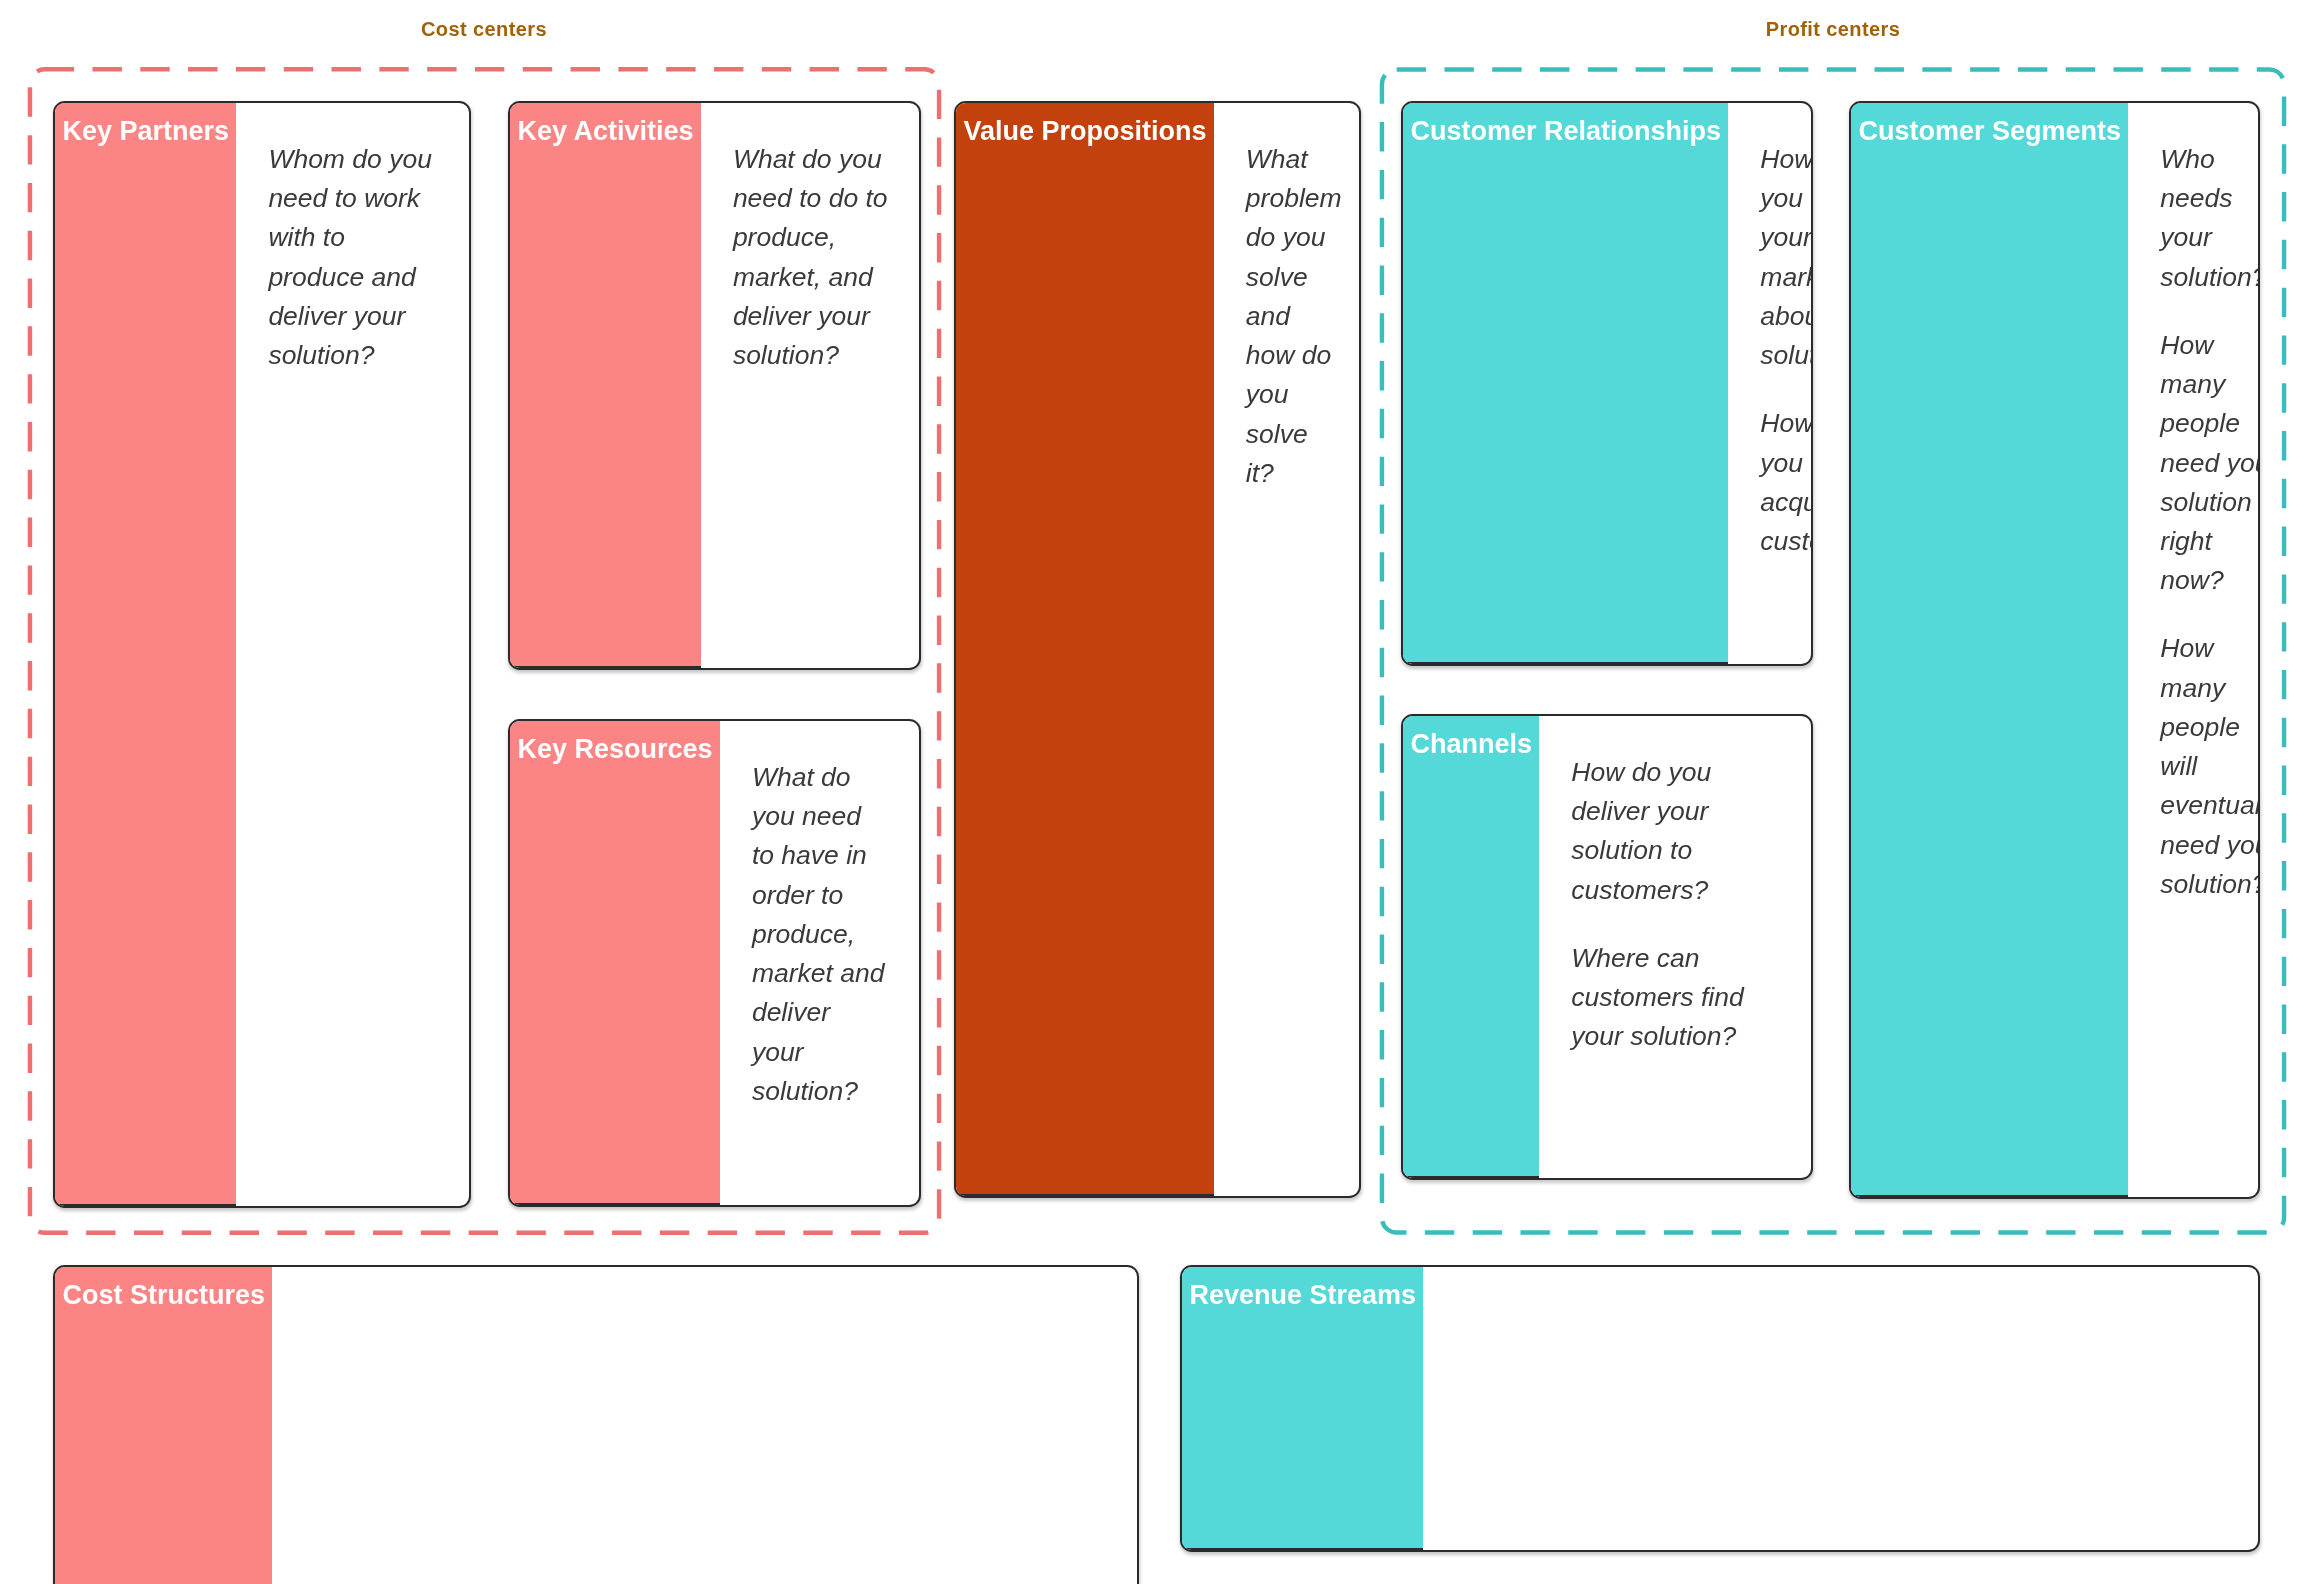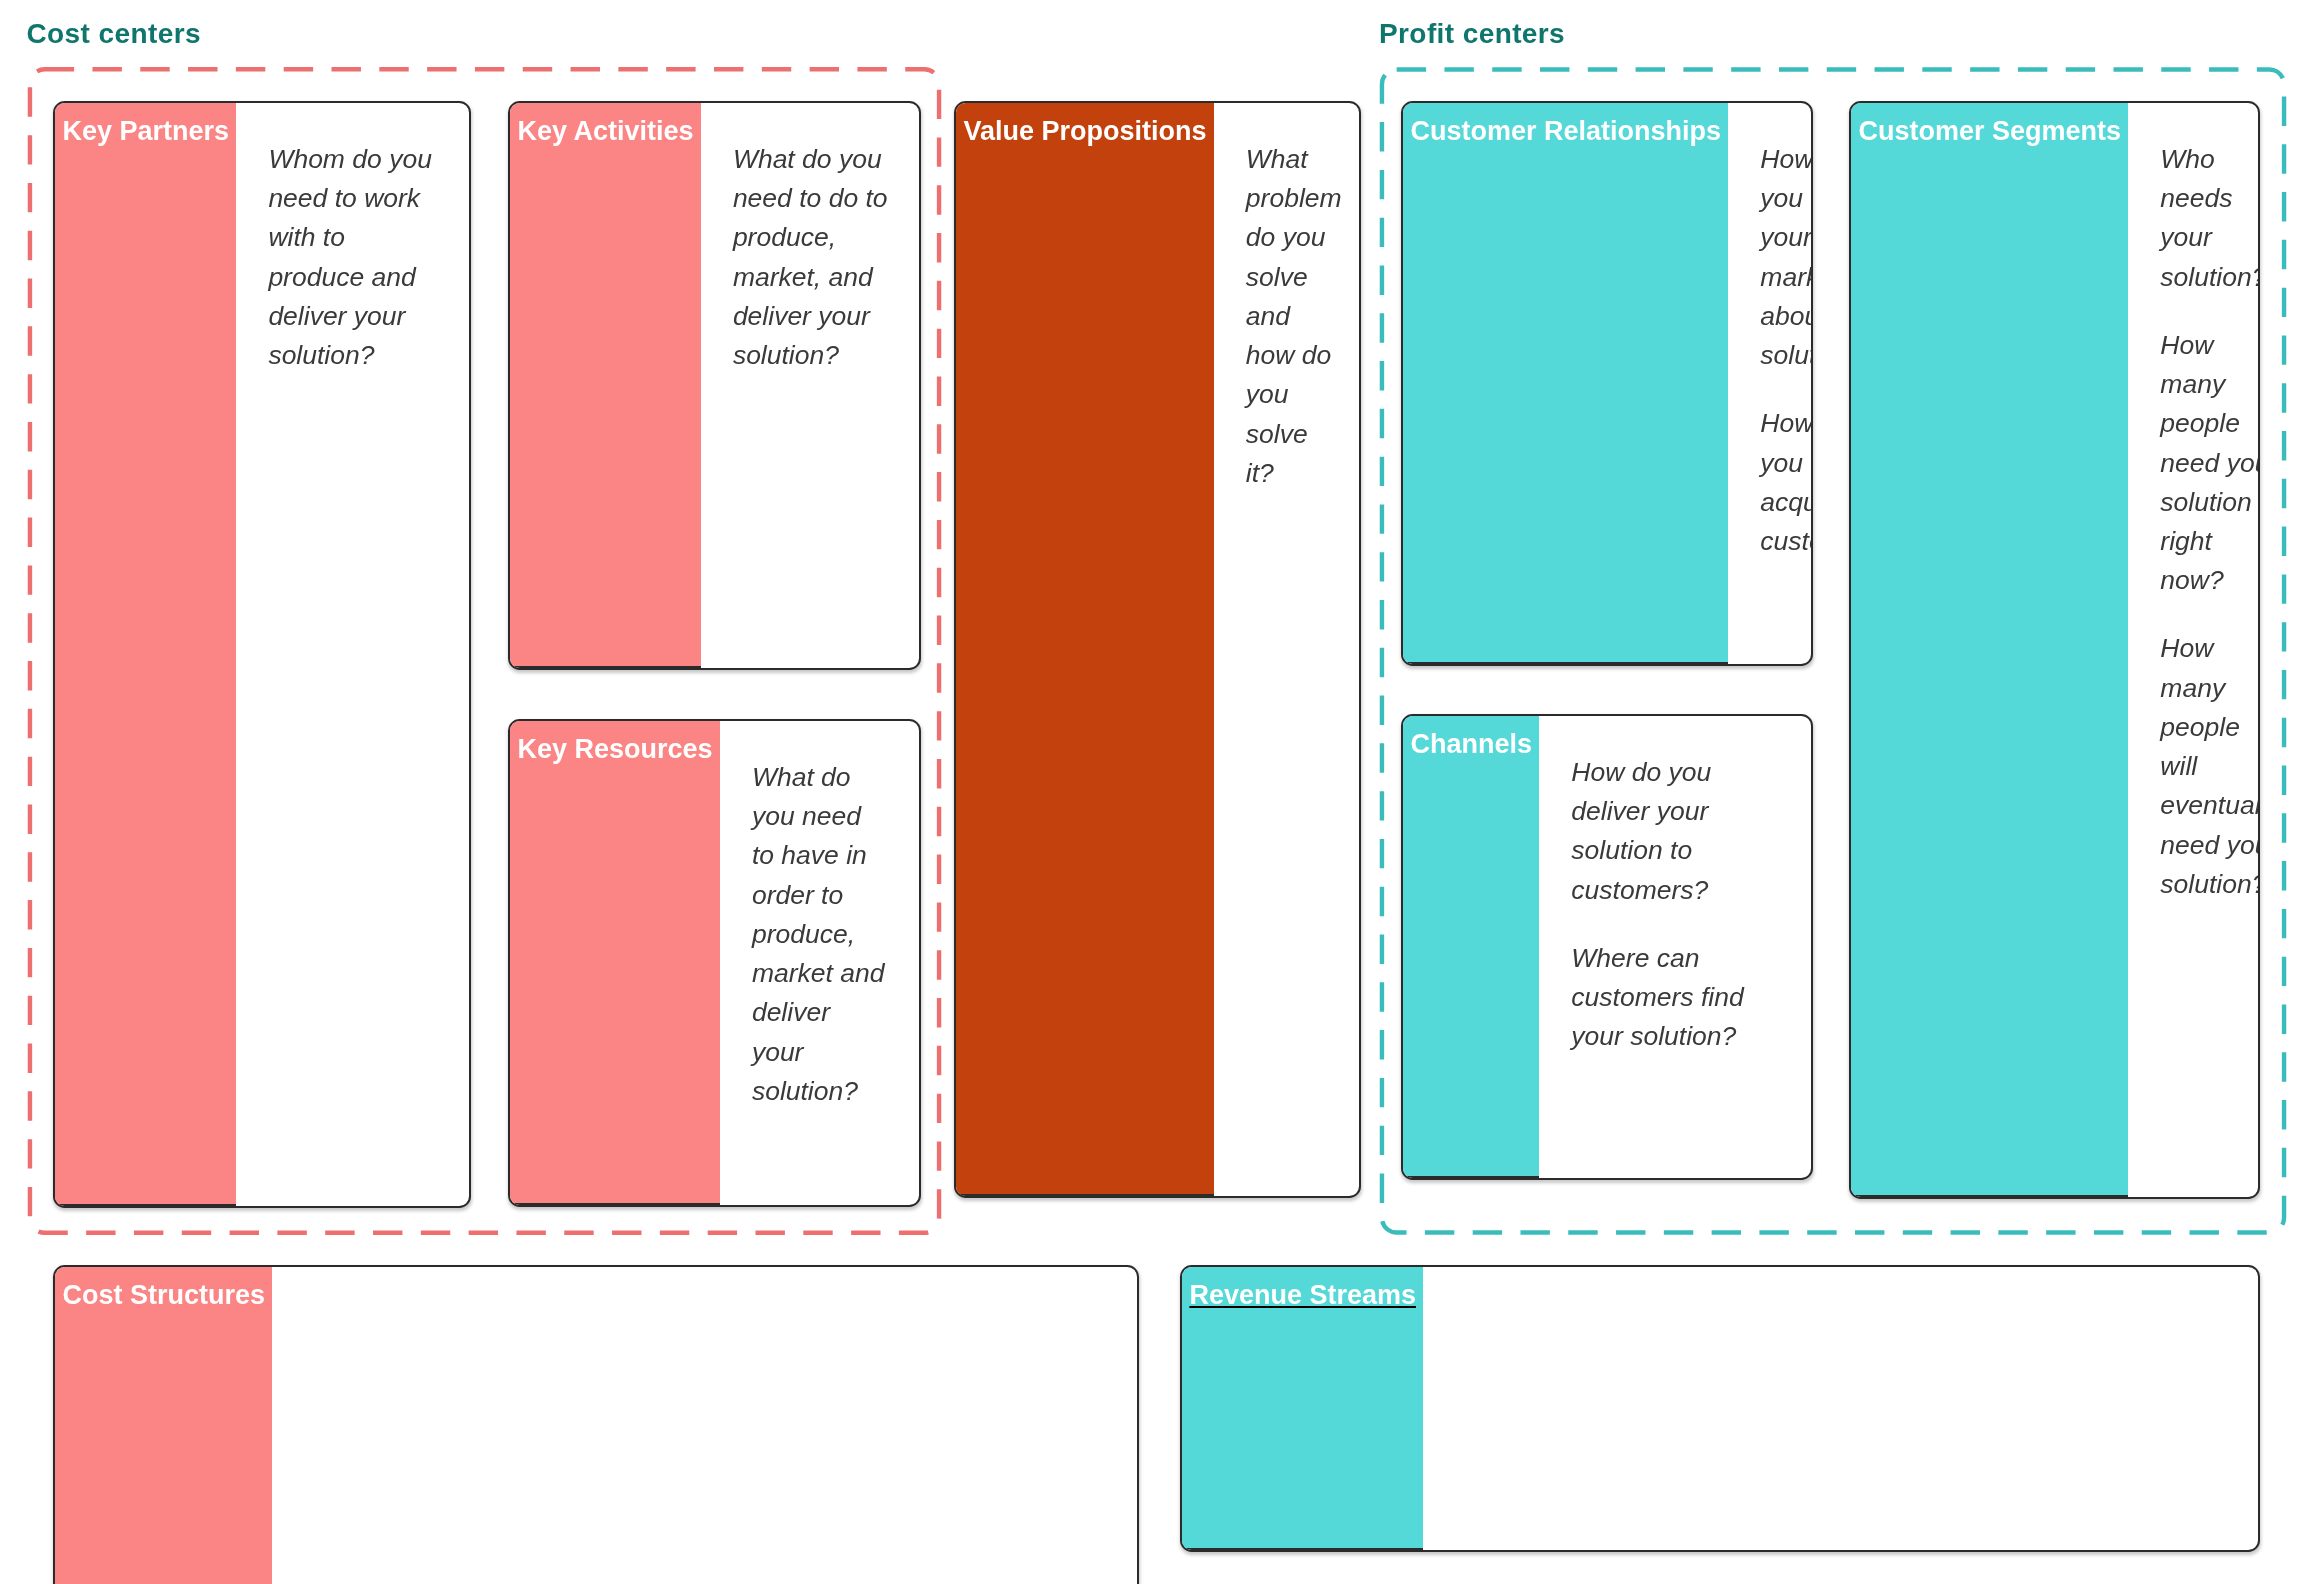--- a/index.html
+++ b/index.html
@@ -10,24 +10,24 @@
   body {
     width: 2319px;
     height: 1584px;
     position: relative;
     font-family: "Liberation Sans", sans-serif;
     overflow: hidden;
   }
   .group-label {
     position: absolute;
     top: 17.7px;
-    font-size: 28px;
+    font-size: 20px;
     font-weight: bold;
-    color: #0f766e;
-    text-align: left;
+    color: #a16207;
+    text-align: center;
     letter-spacing: 0.4px;
   }
   .group-label.cost   { left: 26.5px;   width: 915px; }
   .group-label.profit { left: 1379px; width: 908px; }
   .group-box {
     position: absolute;
     overflow: visible;
   }
   .group-box.cost   { left: 26.5px;   top: 66px; }
   .group-box.profit { left: 1379px; top: 66px; }
@@ -158,18 +158,18 @@
 </section>
 
 <section class="card" id="card-cost-structures">
   <header class="card-header" style="background-color: rgb(251, 132, 132);">
     <h2>Cost Structures</h2>
   </header>
   <div class="card-body"></div>
 </section>
 
 <section class="card" id="card-revenue-streams">
-  <header class="card-header" style="background-color: rgb(84, 216, 216); text-decoration: underline;">
+  <header class="card-header" style="background-color: rgb(84, 216, 216);">
     <h2>Revenue Streams</h2>
   </header>
   <div class="card-body"></div>
 </section>
 
 
 </body></html>

